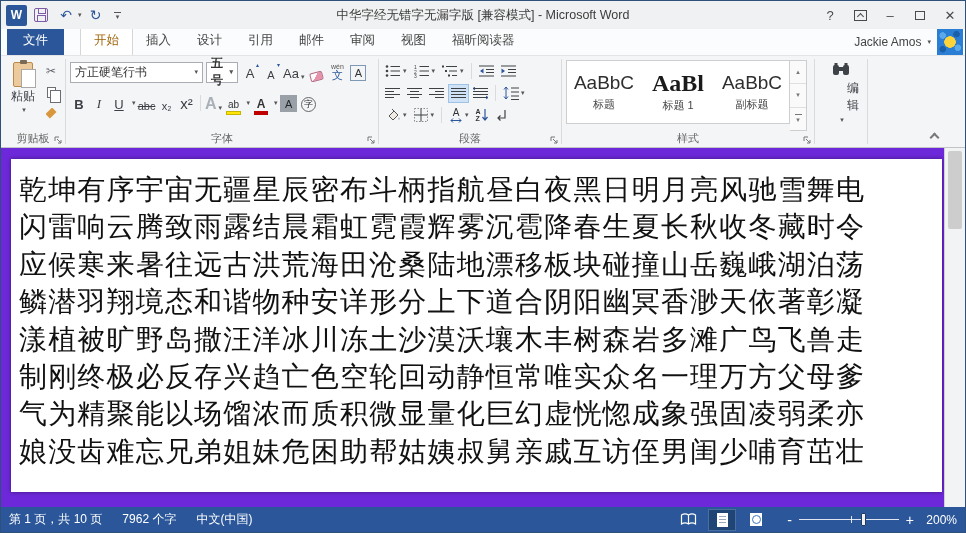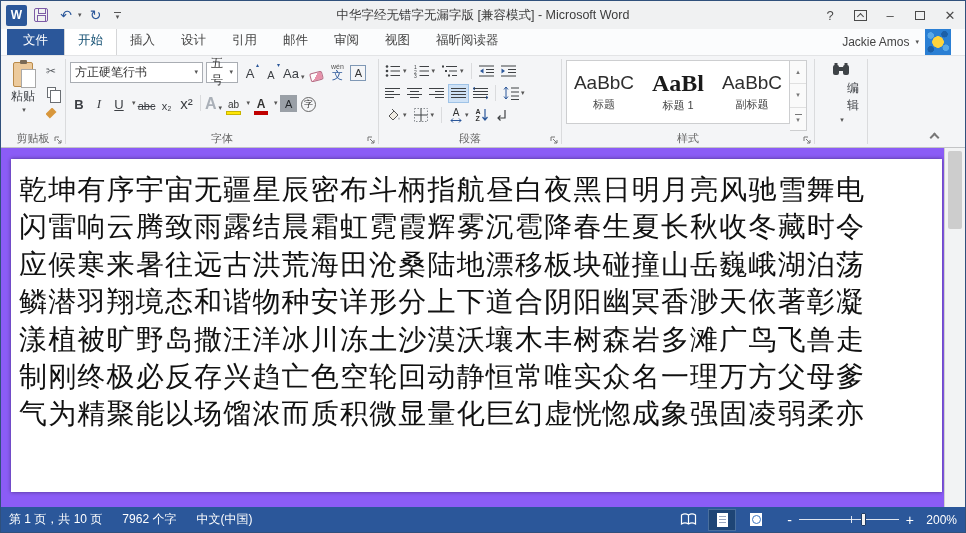--- a/index.html
+++ b/index.html
@@ -34,22 +34,22 @@
                      align-items:center; justify-content:center; }
   .chev-up-sm { width:5px; height:5px; border-left:1.5px solid #4a4a4a; border-top:1.5px solid #4a4a4a;
                 transform:rotate(45deg); margin-top:2px; }
   .maxi { width:10px; height:9px; border:1px solid #4a4a4a; }
 
   
   .tabrow { height:27px; flex:0 0 27px; background:#fbfcfd; display:flex; align-items:flex-end;
             border-bottom:1px solid #e3e4e6; }
   .tab { padding:5px 13px 6px; font-size:12.5px; color:#444; cursor:default; }
   .tab-file { background:#2b579a; color:#fff; margin-left:6px; padding:5px 16px 6px; }
-  .tab-active { background:#fff; color:#0c4a6e; border:1px solid #d5d6d8; border-bottom:none; }
-  .account { margin-left:auto; display:flex; align-items:center; gap:6px; padding-right:14px;
+  .tab-active { background:#fff; color:#a16207; border:1px solid #d5d6d8; border-bottom:none;margin-left:16px; }
+  .account { margin-left:auto; display:flex; align-items:center; gap:6px; padding-right:2px;
              height:27px; }
   .account-name { font-size:12px; color:#444; }
   .account-caret { font-size:7px; color:#555; }
   .avatar { width:26px; height:26px; background:#2a7fd4;
             background-image:
               radial-gradient(circle at 22% 25%, #5aa9e8 3px, transparent 3.5px),
               radial-gradient(circle at 75% 20%, #1b5fa8 3px, transparent 3.5px),
               radial-gradient(circle at 80% 72%, #5aa9e8 3px, transparent 3.5px),
               radial-gradient(circle at 22% 78%, #1b5fa8 3px, transparent 3.5px),
               radial-gradient(circle at 50% 50%, #ffd43b 5.5px, #2a7fd4 6px); }
@@ -142,21 +142,21 @@
 
   
   .edit-btn { display:flex; flex-direction:column; align-items:center; gap:2px; width:44px;
               padding-top:2px; }
   .edit-label { font-size:12px; color:#3c3f44;margin-left:28px; }
   .collapse-chev { position:absolute; right:26px; bottom:8px; width:8px; height:8px; }
   .collapse-chev span { display:block; width:7px; height:7px; border-left:2px solid #777;
                         border-top:2px solid #777; transform:rotate(45deg); margin-top:3px; }
 
   
-  .docarea { flex:1; background:#8b5cf6; position:relative; overflow:hidden;padding-left:29px; }
+  .docarea { flex:1; background:#6d28d9; position:relative; overflow:hidden;padding-left:29px; }
   .page { position:absolute; left:10px; top:11px; width:931px; height:333px; background:#fff;
           box-shadow:0 0 4px rgba(0,0,0,.45); padding:12px 78px 0 8px; }
   .doc-line { font-size:28px; line-height:37.4px; color:#111; text-align:justify;
               text-align-last:justify; word-break:break-all; white-space:nowrap;
               letter-spacing:0; }
   .vscroll { position:absolute; right:0; top:0; bottom:0; width:21px; background:#f2f3f4;
              border-left:1px solid #d0d0d0; }
   .vthumb { position:absolute; left:3px; top:3px; width:14px; height:78px; background:#cdcdcd;
             border-radius:2px; }
 
@@ -265,21 +265,21 @@
       </span>
     </div>
     <div class="gdiv"></div>
 
     <div class="rgroup" style="width:312px; flex-direction:column;">
       <div class="font-row1">
         <div class="combo" style="width:133px;">
           <span>方正硬笔行书</span>
           <span class="caret">▾</span>
         </div>
-        <div class="combo" style="width:32px;">
+        <div class="combo" style="width:32px;font-weight:bold;">
           <span>五号</span>
           <span class="caret">▾</span>
         </div>
         <div class="fbtn">
           <span>A</span>
           <span class="grow-mark">▴</span>
         </div>
         <div class="fbtn" style="font-size:11px;">
           <span>A</span>
           <span class="grow-mark">▾</span>
@@ -527,20 +527,21 @@
 
   <div class="docarea">
     <div class="page">
       <div class="doc-line">乾坤有序宇宙无疆星辰密布斗柄指航昼白夜黑日明月亮风驰雪舞电</div>
       <div class="doc-line">闪雷响云腾致雨露结晨霜虹霓霞辉雾沉雹降春生夏长秋收冬藏时令</div>
       <div class="doc-line">应候寒来暑往远古洪荒海田沧桑陆地漂移板块碰撞山岳巍峨湖泊荡</div>
       <div class="doc-line">鳞潜羽翔境态和谐物种安详形分上下道合阴阳幽冥香渺天依著彰凝</div>
       <div class="doc-line">漾植被旷野岛撒汪洋冰川冻土沙漠沃壤木丰树森岩多滩广鸟飞兽走</div>
       <div class="doc-line">制刚终极必反存兴趋亡色空轮回动静恒常唯实众名一理万方父母爹</div>
       <div class="doc-line">气为精聚能以场馏浓而质积微显量化巨幻虚恍惚成象强固凌弱柔亦</div>
+      <div class="doc-line">娘没齿难忘兄弟姐妹危困助帮姑姨叔舅亲戚互访侄男闺少哺育茁壮</div>
     </div>
     <div class="vscroll">
       <div class="vthumb"></div>
     </div>
   </div>
 
   <div class="statusbar">
     <span class="sb-item">第 1 页，共 10 页</span>
     <span class="sb-item">7962 个字</span>
     <span class="sb-item">中文(中国)</span>

